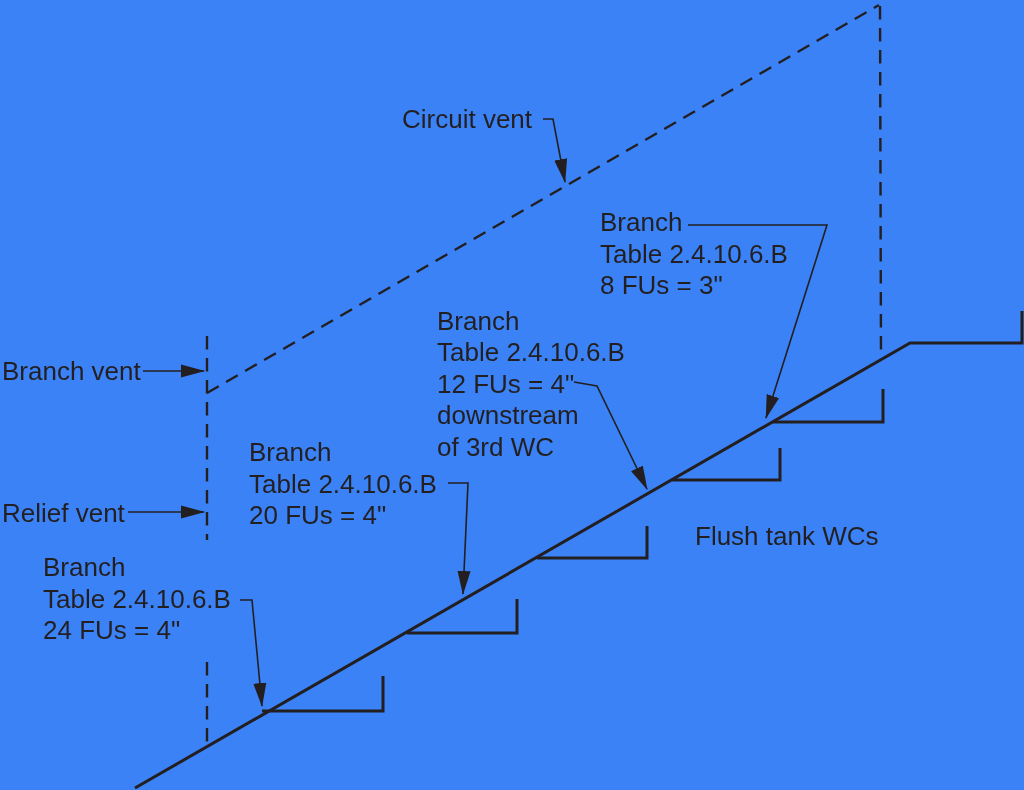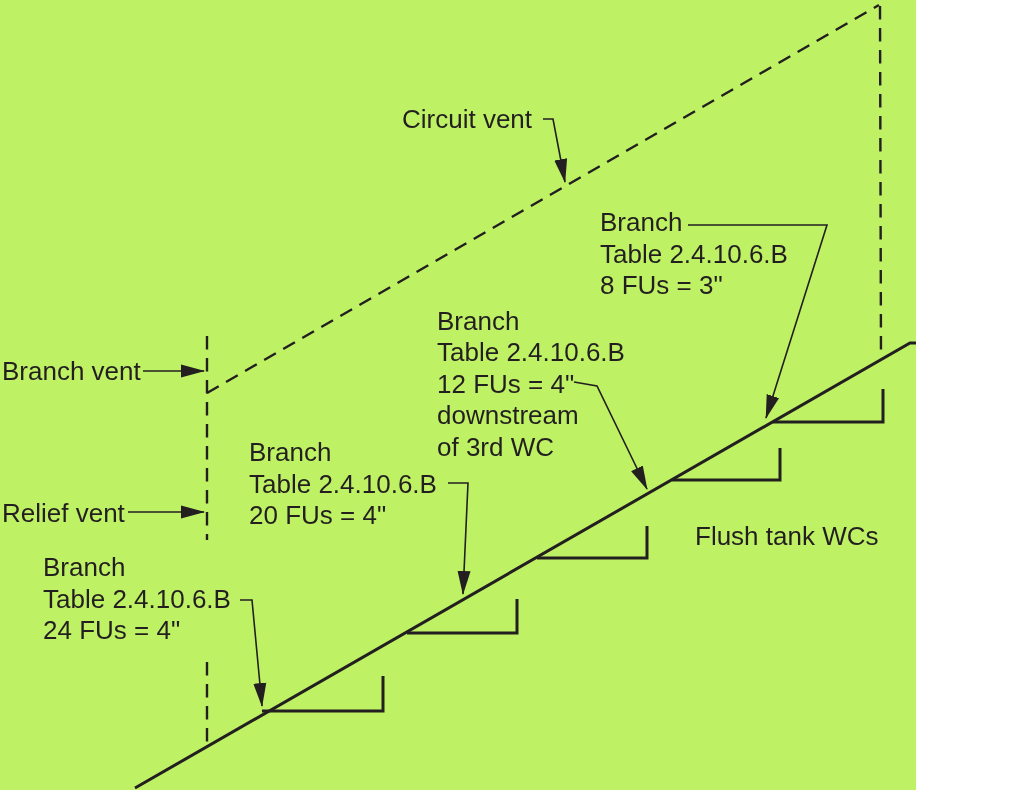--- a/index.html
+++ b/index.html
@@ -1,16 +1,16 @@
 <!DOCTYPE html>
 <html><head>
 <meta charset="utf-8">
 <style>
   html,body{margin:0;padding:0;background:#ffffff;}
-  .stage{position:relative;width:916px;height:790px;background:#bef264;overflow:hidden;
+  .stage{position:relative;width:1024px;height:790px;background:#3b82f6;overflow:hidden;
          font-family:"Liberation Sans",sans-serif;}
   svg{display:block;width:1024px;height:790px;}
   .pipe{fill:none;stroke:#231f20;stroke-width:3;stroke-linecap:butt;stroke-linejoin:miter;}
   .vent{fill:none;stroke:#231f20;stroke-width:2.4;stroke-dasharray:13.5 8.5;stroke-linecap:butt;}
   .leader{fill:none;stroke:#231f20;stroke-width:1.6;stroke-linejoin:miter;}
   .lbl{fill:#231f20;font-size:26px;font-family:"Liberation Sans",sans-serif;}
 </style>
 </head>
 <body>
 

